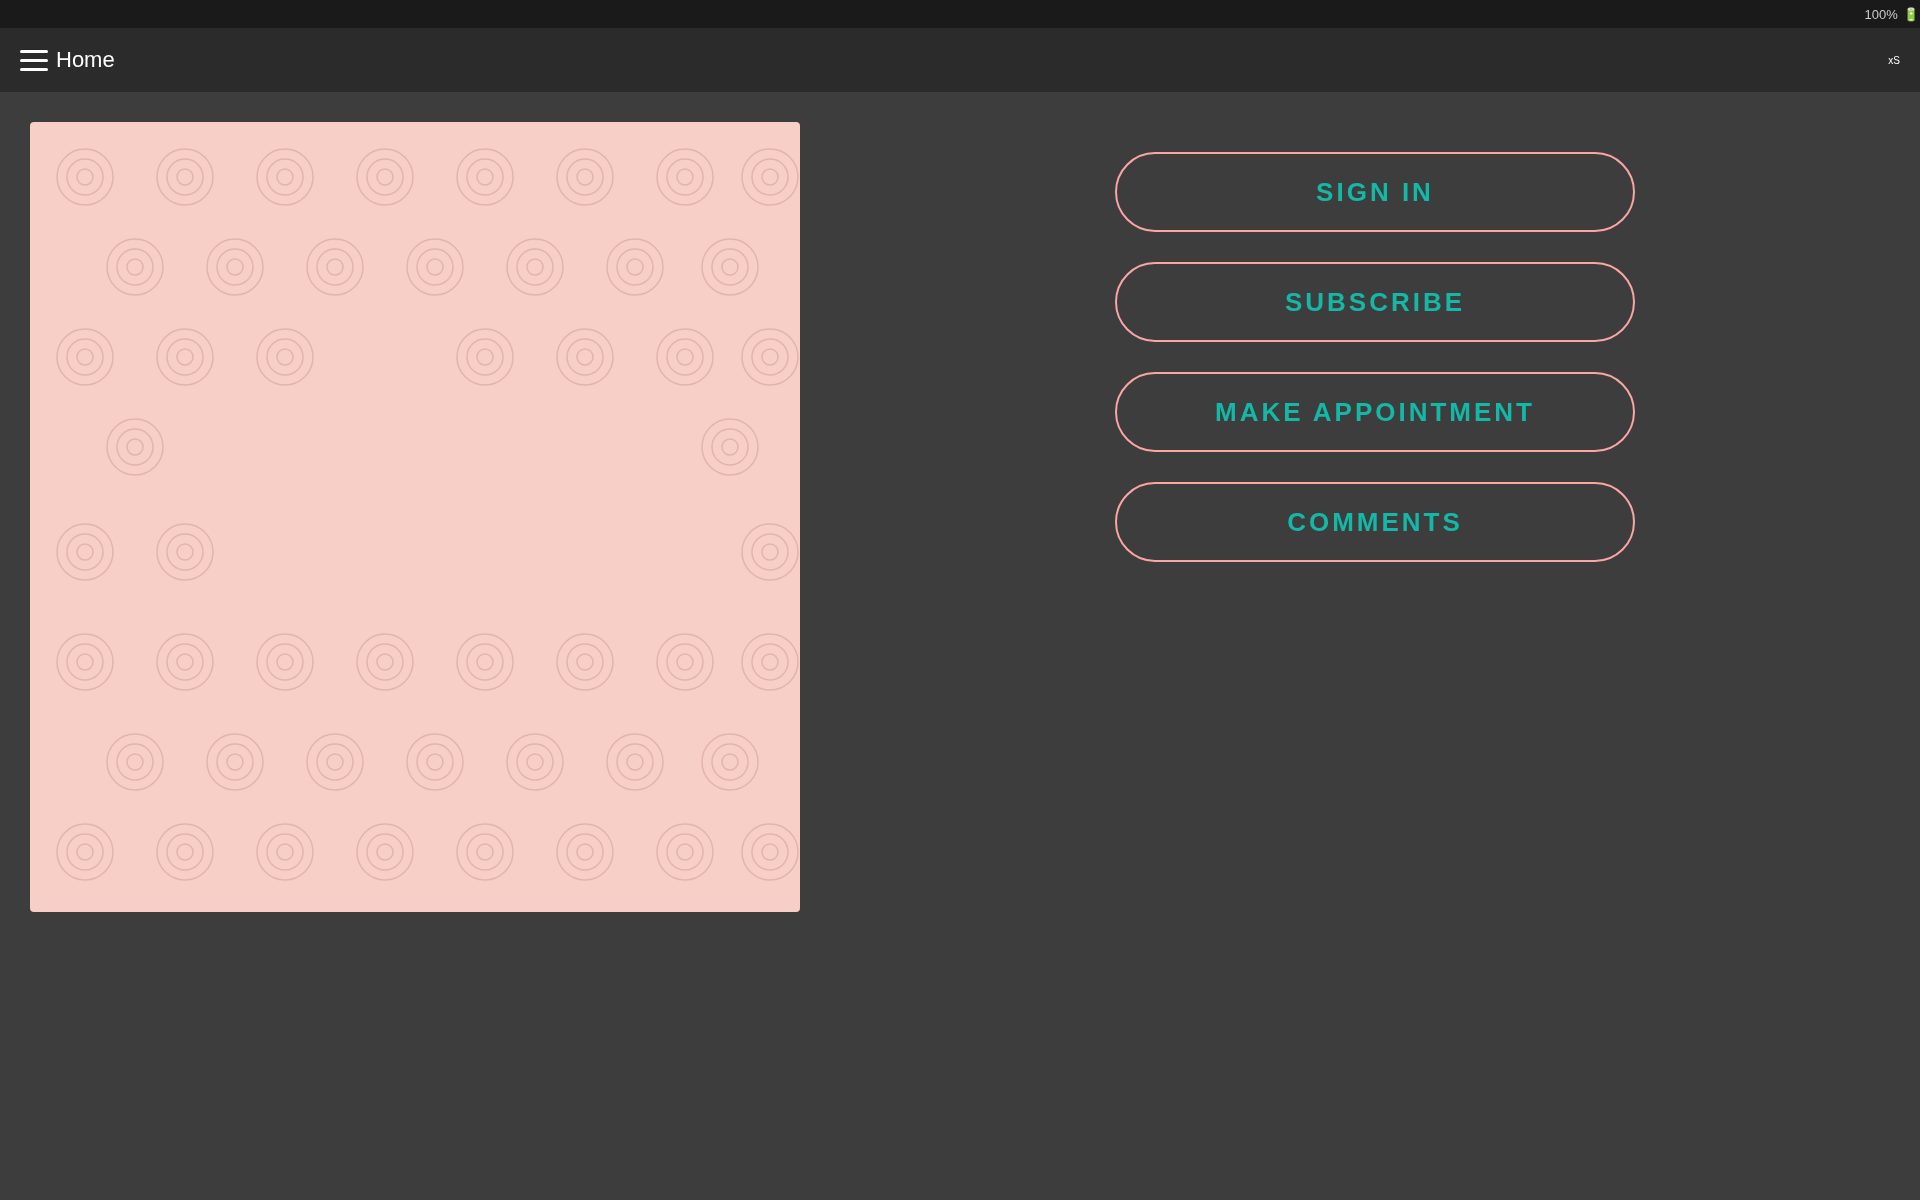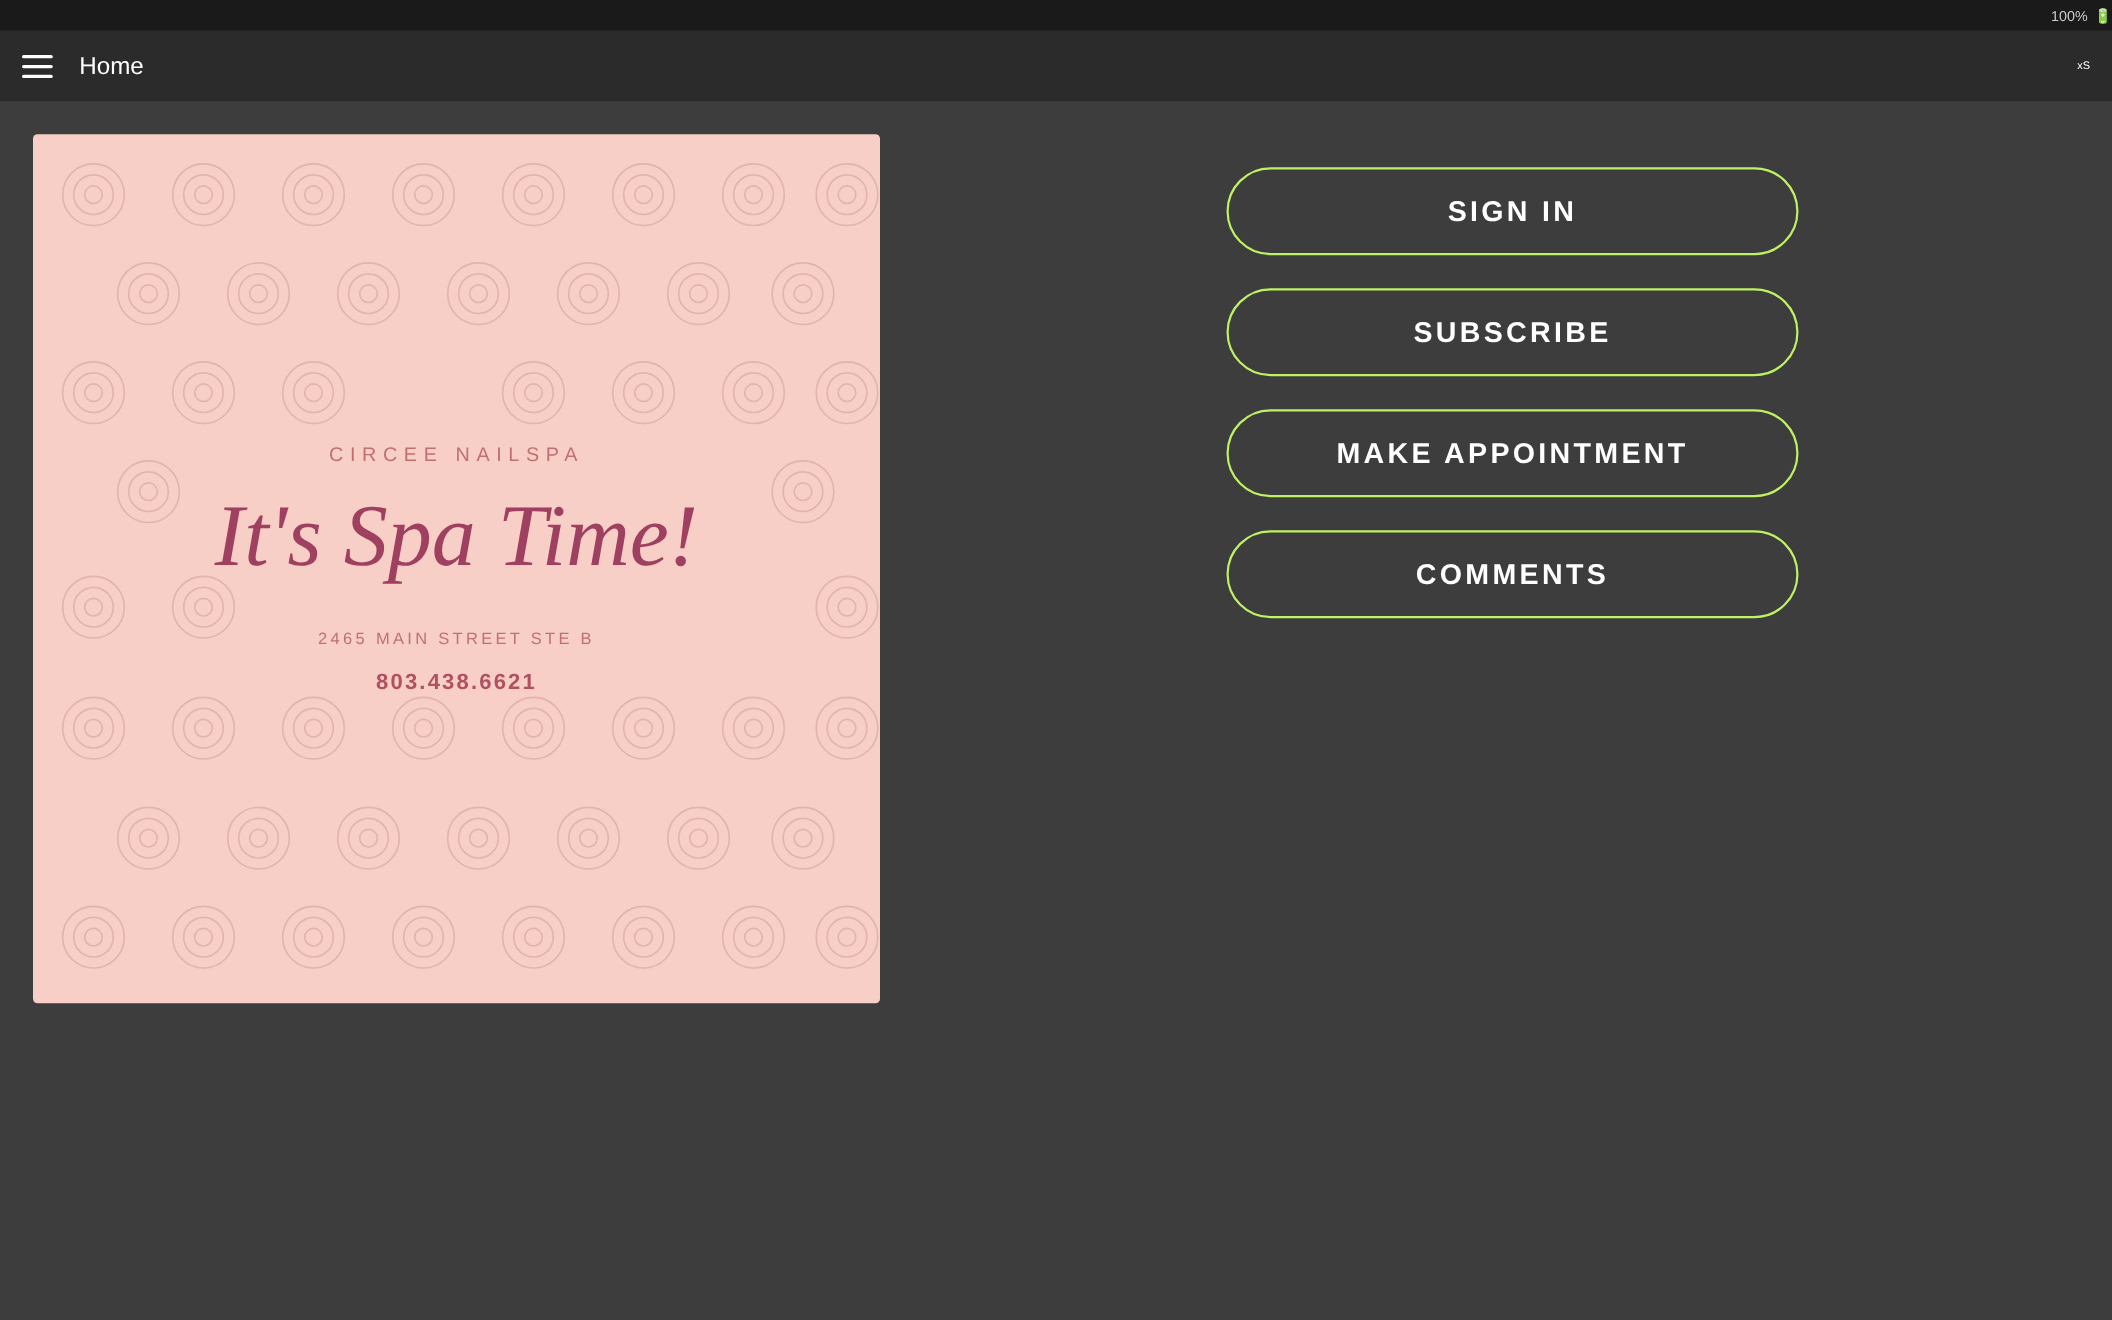--- a/index.html
+++ b/index.html
@@ -33,21 +33,21 @@
     }
 
     
     .nav-bar {
       width: 100%;
       height: 64px;
       background-color: #2b2b2b;
       display: flex;
       align-items: center;
       padding: 0 20px;
-      gap: 20px;
+      gap: 4px;
     }
 
     .hamburger-icon {
       width: 32px;
       height: 32px;
       display: flex;
       flex-direction: column;
       justify-content: center;
       gap: 6px;
       cursor: pointer;
@@ -164,23 +164,23 @@
       justify-content: flex-start;
       padding: 60px 80px;
       gap: 30px;
     }
 
     .action-button {
       width: 100%;
       max-width: 520px;
       height: 80px;
       background-color: transparent;
-      border: 2px solid #bef264;
+      border: 2px solid #fca5a5;
       border-radius: 50px;
-      color: #ffffff;
+      color: #14b8a6;
       font-size: 26px;
       font-weight: 700;
       letter-spacing: 3px;
       cursor: pointer;
       display: flex;
       align-items: center;
       justify-content: center;
       transition: background-color 0.2s;
     }
 
@@ -410,26 +410,20 @@
 
         <circle class="circle-dot" cx="655" cy="730" r="28"></circle>
         <circle class="circle-dot" cx="655" cy="730" r="18"></circle>
         <circle class="circle-dot" cx="655" cy="730" r="8"></circle>
 
         <circle class="circle-dot" cx="740" cy="730" r="28"></circle>
         <circle class="circle-dot" cx="740" cy="730" r="18"></circle>
         <circle class="circle-dot" cx="740" cy="730" r="8"></circle>
       </svg>
 
-      <div class="spa-content">
-        <div class="spa-brand">CIRCEE NAILSPA</div>
-        <div class="spa-tagline">It's Spa Time!</div>
-        <div class="spa-address">2465 MAIN STREET STE B</div>
-        <div class="spa-phone">803.438.6621</div>
-      </div>
     </div>
   </div>
 
   <div class="right-panel">
     <button class="action-button">SIGN IN</button>
     <button class="action-button">SUBSCRIBE</button>
     <button class="action-button">MAKE APPOINTMENT</button>
     <button class="action-button">COMMENTS</button>
   </div>
 

